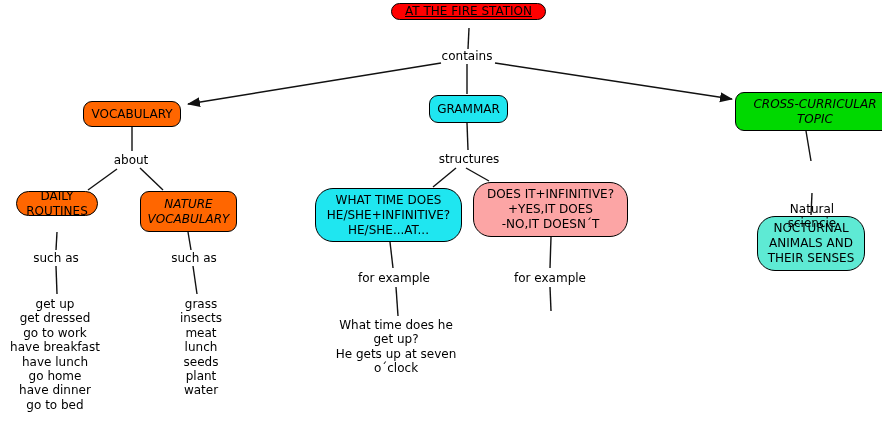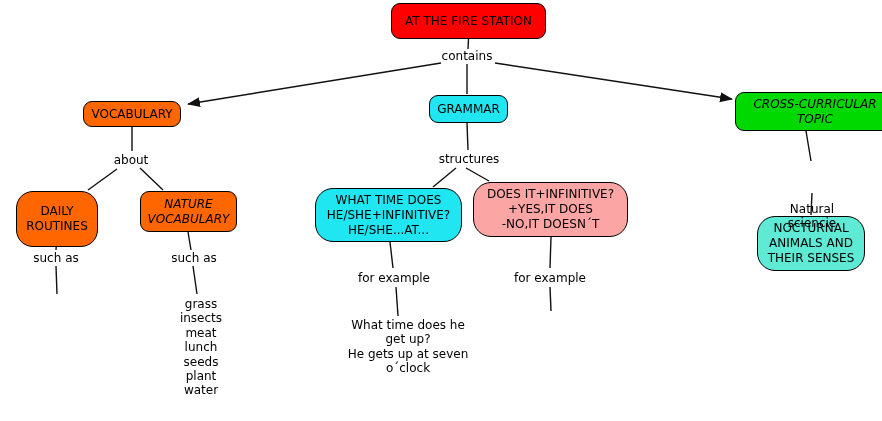--- a/index.html
+++ b/index.html
@@ -73,25 +73,25 @@
     <line x1="456" y1="168" x2="433" y2="187"></line>
     <line x1="466" y1="168" x2="489" y2="181"></line>
     <line x1="390" y1="242" x2="393" y2="268"></line>
     <line x1="396" y1="287" x2="398" y2="316"></line>
     <line x1="551" y1="237" x2="550" y2="268"></line>
     <line x1="550" y1="287" x2="551" y2="311"></line>
     <line x1="806" y1="131" x2="811" y2="161"></line>
     <line x1="812" y1="193" x2="811" y2="215"></line>
   </svg>
 
-  <div class="node" style="left: 391px; top: 3px; width: 155px; height: 36px; background-color: rgb(255, 0, 0);">AT THE FIRE STATION</div>
+  <div class="node" style="left: 391px; top: 3px; width: 155px; height: 17px; background-color: rgb(255, 0, 0); text-decoration: underline;">AT THE FIRE STATION</div>
 
   <div class="node" style="left: 83px; top: 101px; width: 98px; height: 26px; background-color: rgb(255, 102, 0);">VOCABULARY</div>
 
-  <div class="node" style="left: 16px; top: 191px; width: 82px; height: 56px; background-color: rgb(255, 102, 0); border-radius: 17px;">DAILY
+  <div class="node" style="left: 16px; top: 191px; width: 82px; height: 25px; background-color: rgb(255, 102, 0); border-radius: 17px;">DAILY
 ROUTINES</div>
 
   <div class="node" style="left: 140px; top: 191px; width: 97px; height: 41px; background-color: rgb(255, 102, 0); font-style: italic;">NATURE
 VOCABULARY</div>
 
   <div class="node" style="left: 429px; top: 95px; width: 79px; height: 28px; background-color: rgb(31, 230, 240); text-align: center;">GRAMMAR</div>
 
   <div class="node big" style="left: 315px; top: 188px; width: 147px; height: 54px; background-color: rgb(31, 230, 240);">WHAT TIME DOES
 HE/SHE+INFINITIVE?
 HE/SHE...AT...</div>
@@ -117,28 +117,36 @@
 
   <span class="link-label" style="left:469px; top:152px;">structures</span>
 
   <span class="link-label" style="left:394px; top:271px;">for example</span>
 
   <span class="link-label" style="left:550px; top:271px;">for example</span>
 
   <span class="link-label" style="left:812px; top:162px;margin-top:40px;">Natural
 sciencie</span>
 
+  <div class="text-block" style="left:55px; top:297px;">get up
+get dressed
+go to work
+have breakfast
+have lunch
+go home
+have dinner
+go to bed</div>
 
   <div class="text-block" style="left:201px; top:297px;">grass
 insects
 meat
 lunch
 seeds
 plant
 water</div>
 
-  <div class="text-block" style="left:408px; top:318px;">What time does he
+  <div class="text-block" style="left:396px; top:318px;">What time does he
 get up?
 He gets up at seven
 o´clock</div>
 
 
 </div>
 
 </body></html>

